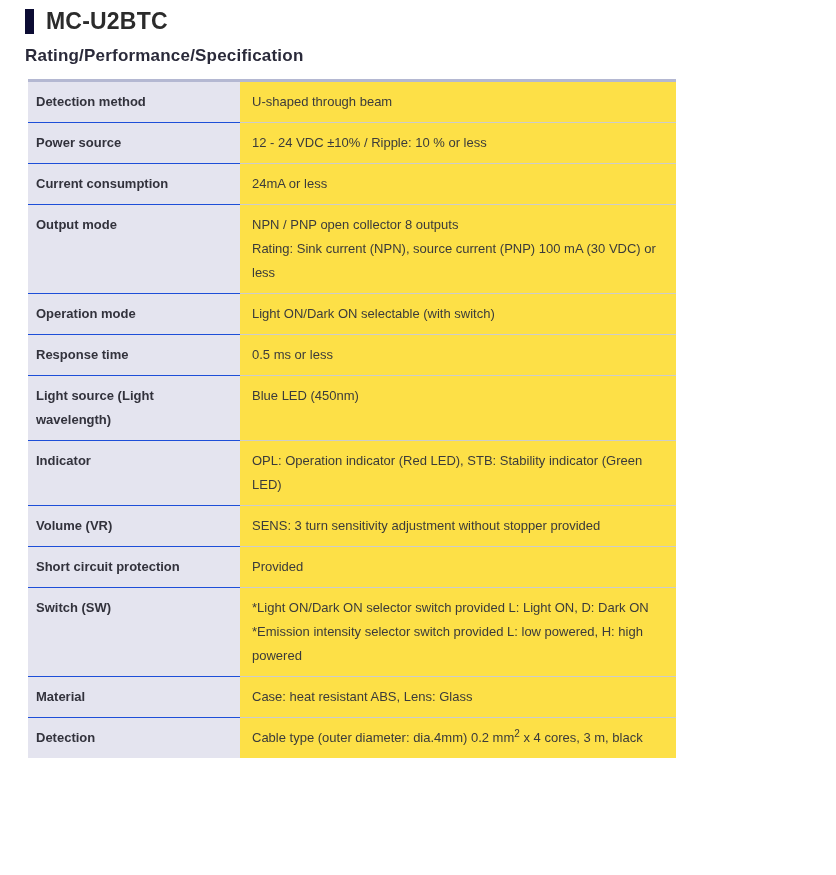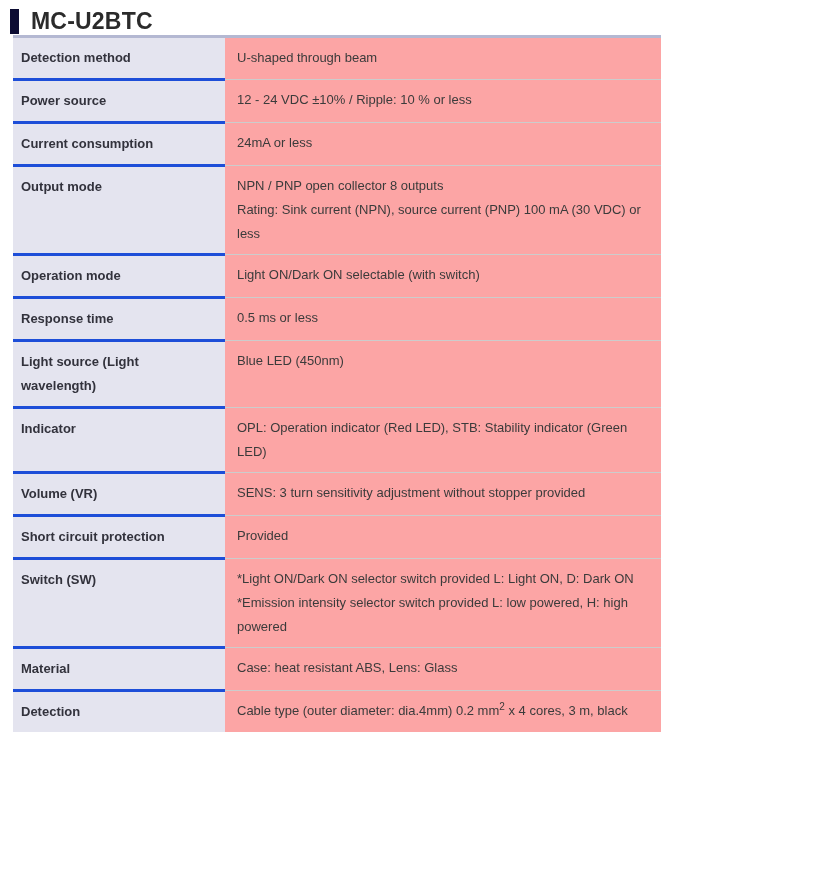--- a/index.html
+++ b/index.html
@@ -6,21 +6,21 @@
   html, body {
     margin: 0;
     padding: 0;
     background: #ffffff;
     font-family: "Liberation Sans", "DejaVu Sans", sans-serif;
     color: #3b3b3b;
   }
   .page {
     width: 836px;
     height: 875px;
-    padding: 5px 0 0 10px;
+    padding: 5px 0 0 25px;
     overflow: hidden;
   }
   
   .title-row {
     display: flex;
     align-items: center;
     margin: 2px 0 0 0;
     height: 28px;
   }
   .title-bar {
@@ -54,24 +54,24 @@
   }
   table.spec-table th {
     background: #e4e4ef;
     text-align: left;
     vertical-align: top;
     padding: 8px 10px 8px 8px;
     font-size: 13px;
     font-weight: bold;
     color: #32323c;
     line-height: 24px;
-    border-bottom: 3px solid #1d4ed8;
+    border-bottom: 1px solid #1d4ed8;
   }
   table.spec-table td {
-    background: #fca5a5;
+    background: #fde047;
     vertical-align: top;
     padding: 8px 12px 8px 12px;
     font-size: 13px;
     font-weight: normal;
     color: #3b3b3b;
     line-height: 24px;
     border-bottom: 1px solid #cccccc;
   }
   table.spec-table tr:last-child th,
   table.spec-table tr:last-child td {
@@ -86,20 +86,21 @@
 </head>
 <body>
 
 <div class="page">
 
   <div class="title-row">
     <span class="title-bar"></span>
     <h1 class="title">MC-U2BTC</h1>
   </div>
 
+  <h2 class="subtitle">Rating/Performance/Specification</h2>
 
   <table class="spec-table">
     <colgroup>
       <col style="width:212px">
       <col style="width:436px">
     </colgroup>
     <tbody id="spec-body">
         <tr>
           <th>Detection method</th>
           <td>

